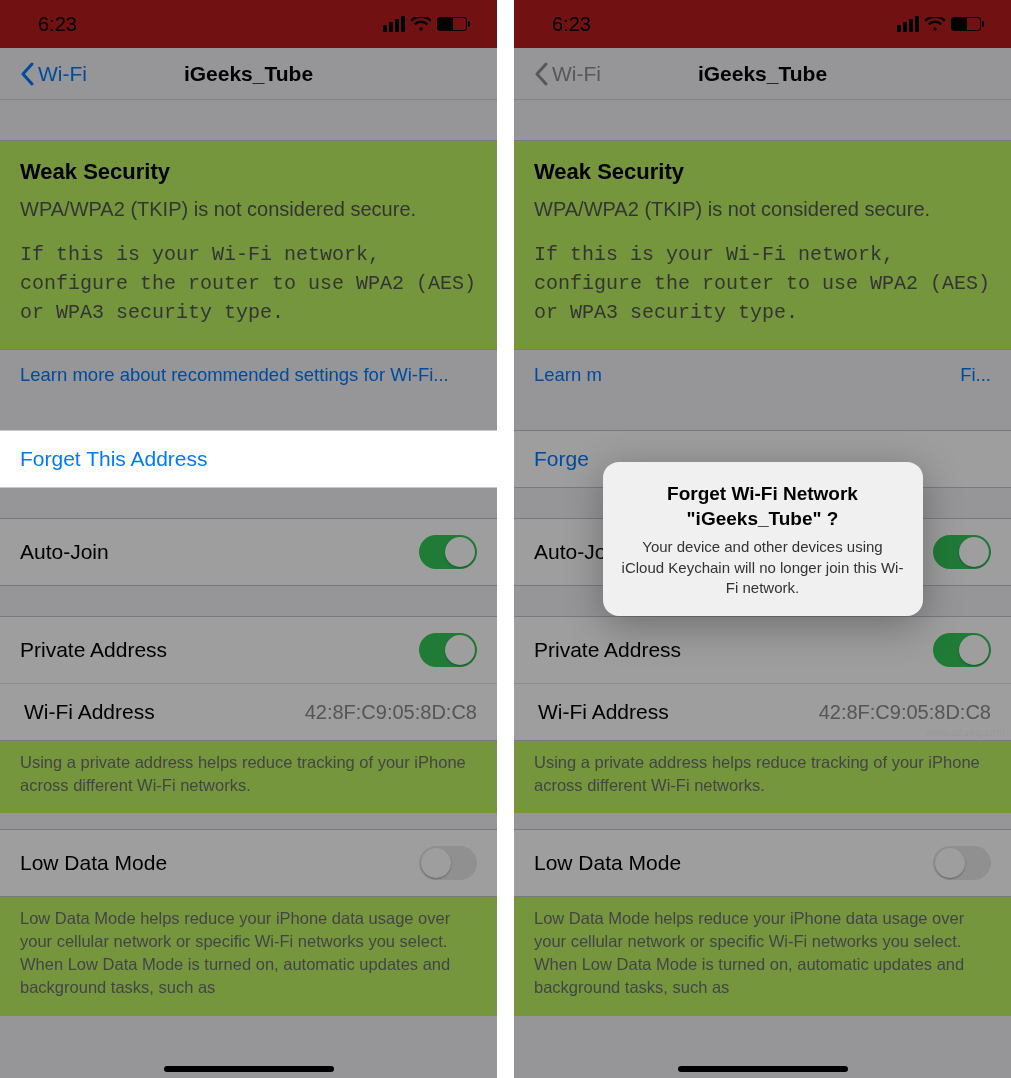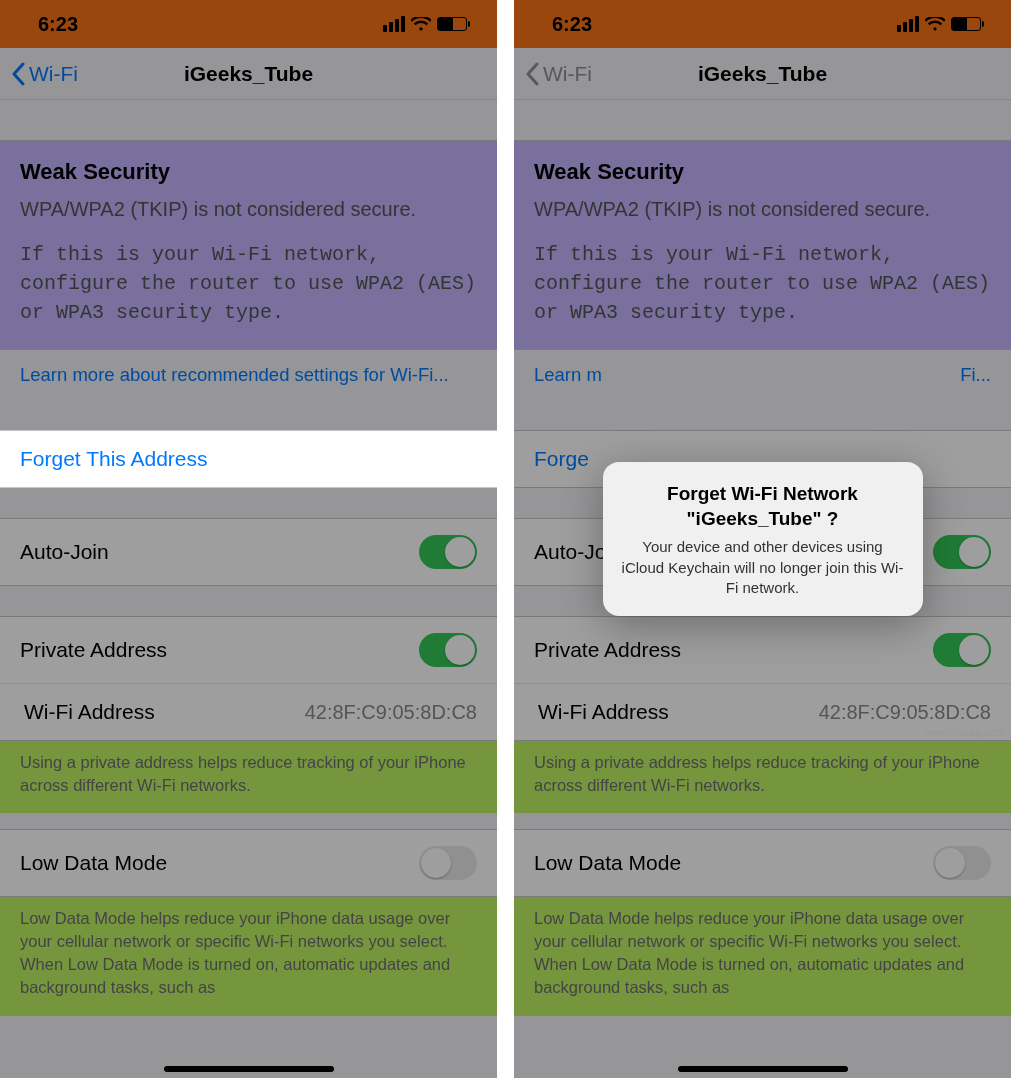--- a/index.html
+++ b/index.html
@@ -29,22 +29,22 @@
     pointer-events: none;
     z-index: 5;
   }
   
   .status-bar {
     height: 48px;
     display: flex;
     align-items: center;
     justify-content: space-between;
     padding: 0 30px 0 38px;
-    background: #f97316;
-    font-weight: 700;
+    background: #b91c1c;
+    font-weight: 400;
     font-size: 20px;
   }
   .status-right { display: flex; align-items: center; gap: 6px; }
   .cell-bars { display: flex; align-items: flex-end; gap: 2px; }
   .cell-bars span { width: 4px; background:#000; border-radius:1px; }
   .cell-bars span:nth-child(1){height:7px}
   .cell-bars span:nth-child(2){height:10px}
   .cell-bars span:nth-child(3){height:13px}
   .cell-bars span:nth-child(4){height:16px}
   .wifi-ic { width:20px; height:15px; }
@@ -57,31 +57,31 @@
     height: 52px;
     display: flex;
     align-items: center;
     position: relative;
     background: #f2f2f7;
     border-bottom: 1px solid rgba(0,0,0,0.12);
   }
   .nav .back {
     display: flex; align-items: center;
     color: #007aff; font-size: 21px;
-    padding-left: 11px; gap: 4px;
+    padding-left: 20px; gap: 4px;
   }
   .nav .chev { width: 14px; height: 24px; }
   .nav .title {
     position: absolute; left:0; right:0; text-align:center;
     font-size: 21px; font-weight: 600;
   }
 
   
   .gap-top { height: 40px; }
-  .section { background:#c4b5fd; border-top:1px solid #c6c6c8; border-bottom:1px solid #c6c6c8; }
+  .section { background:#bef264; border-top:1px solid #c6c6c8; border-bottom:1px solid #c6c6c8; }
   .weak { padding: 18px 20px 22px; }
   .weak h2 { font-size: 22px; font-weight: 700; margin-bottom: 10px;}
   .weak p { font-size: 20px; color:#555; line-height: 1.45; }
   .weak p + p { margin-top: 16px; font-family: Liberation Mono, monospace; }
   .learn { padding: 14px 20px; font-size: 18.5px; color:#007aff; background:#f2f2f7; }
   .gap { height: 30px; }
   .row {
     background:#fff;
     border-top:1px solid #c6c6c8;
     border-bottom:1px solid #c6c6c8;

